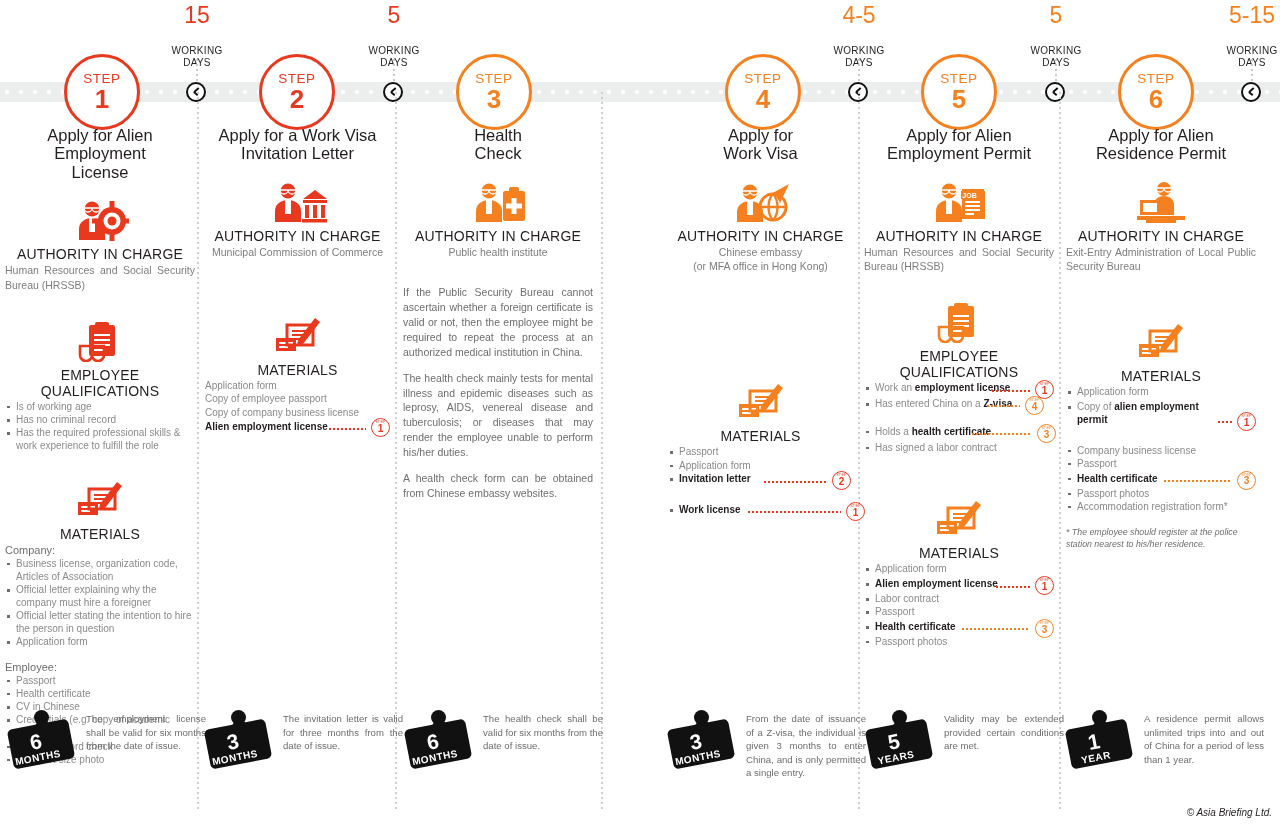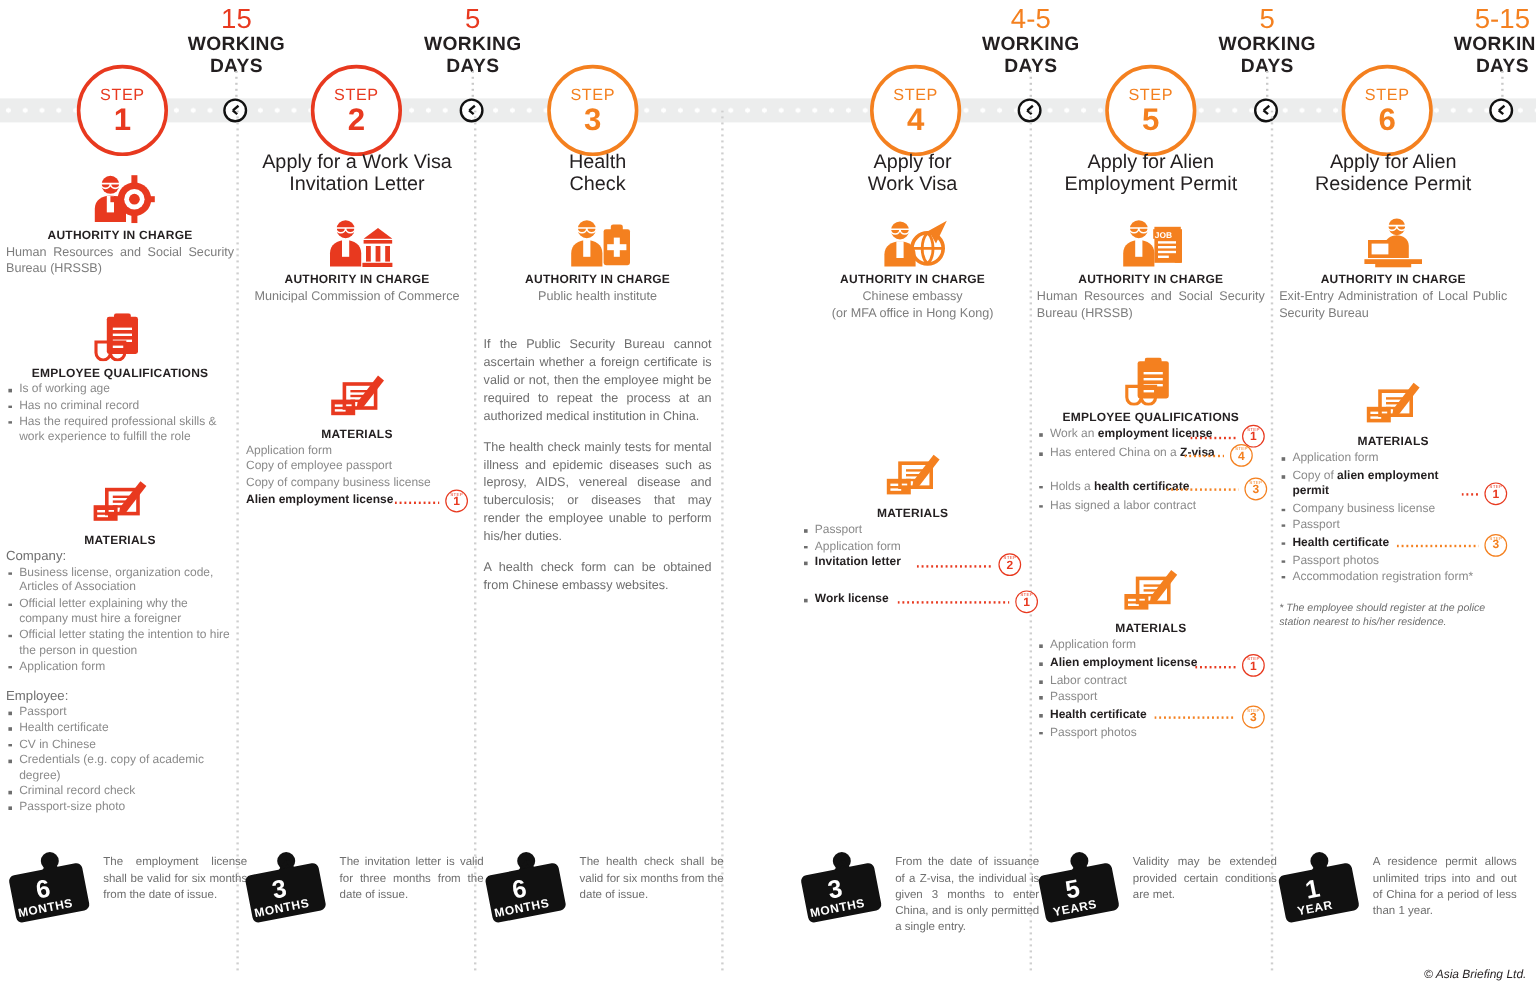--- a/index.html
+++ b/index.html
@@ -50,42 +50,42 @@
     content:""; position:absolute; left:6px; top:7px; width:6px; height:1.6px;
     background:#111; transform-origin:left center; transform:rotate(-40deg);
   }
   .clock::after {
     content:""; position:absolute; left:6px; top:7px; width:5px; height:1.6px;
     background:#111; transform-origin:left center; transform:rotate(40deg);
   }
   .wd-block { position:absolute; width:110px; text-align:center; top:4px; }
   .wd-num { font-size:23px; color:#e8391f; line-height:1; font-weight:normal; }
   .wd-num.orange { color:#f4801f; }
-  .wd-text { font-size:16px; font-weight:bold; letter-spacing:.3px; line-height:1.15; margin-top:2px; }
+  .wd-text { font-size:10px; font-weight:normal; letter-spacing:.3px; line-height:1.15; margin-top:18px; }
   .wd-leader {
     position:absolute; width:2px; top:55px; height:24px; left:54px;
     background-image:linear-gradient(to bottom,#c9c9c9 2px, rgba(0,0,0,0) 2px);
     background-size:2px 5px;
   }
 
   
   .divider {
     position:absolute; width:2px; top:92px; bottom:14px;
     background-image:linear-gradient(to bottom,#cfcfcf 2px, rgba(0,0,0,0) 2px);
     background-size:2px 5px;
   }
 
   
   .col { position:absolute; top:126px; }
   .col-title {
     font-size:16.5px; font-weight:normal; text-align:center; line-height:1.12;
     color:#231f20;
   }
   .blk { margin-top:14px; text-align:center; }
-  .blk-head { font-size:10px; font-weight:bold; letter-spacing:.2px; color:#231f20; }
+  .blk-head { font-size:14px; font-weight:normal; letter-spacing:.2px; color:#231f20; }
   .authority-body { font-size:10.5px; color:#7d7d7d; text-align:center; line-height:1.35; margin-top:1px; }
   .authority-body.justify { text-align:justify; text-align-last:left; }
 
   .icon-wrap { display:flex; justify-content:center; align-items:flex-end; height:46px; margin-bottom:5px; }
   .icon-wrap.sm { height:42px; }
 
   ul.items { list-style:none; margin-top:2px; }
   ul.items li {
     font-size:10px; color:#8a8a8a; line-height:1.28; text-align:left;
     padding-left:11px; position:relative; margin-bottom:0.5px;
@@ -258,20 +258,22 @@
     <span class="step-num">6</span>
   </div>
 
   <div class="divider" style="left:197px"></div>
   <div class="divider" style="left:395px"></div>
   <div class="divider" style="left:601px"></div>
   <div class="divider" style="left:858px"></div>
   <div class="divider" style="left:1059px"></div>
 
   <div class="col" style="left:5px; width:190px">
+    <div class="col-title" style="white-space:pre-line">Apply for Alien Employment
+License</div>
 
     <div class="blk">
       <div class="icon-wrap">
         <svg width="58" height="42" viewBox="0 0 58 42">
           <circle cx="21" cy="10" r="7.5" fill="#e8391f"></circle>
           <path d="M8 41 V30 c0-7 6-11 13-11 s13 4 13 11 v11 z" fill="#e8391f"></path>
           <rect x="18" y="19" width="6" height="14" fill="#fff"></rect>
           <path d="M13 9 h16 M13 9 a4 4 0 0 0 8 0 M21 9 a4 4 0 0 0 8 0" stroke="#fff" stroke-width="1.3" fill="none"></path>
           <circle cx="41" cy="22" r="14" fill="#e8391f"></circle>
           <circle cx="41" cy="22" r="8.5" fill="#fff"></circle>
@@ -644,21 +646,21 @@
       <ul class="items">
         <li>Application form</li>
         <li class="linked" style="margin-top:2px">
           <span>Copy of </span><b>alien employment permit</b>
           <span class="leader" style="left:152px; right:24px"></span>
           <span class="badge" style="right:0">
             <span class="b-word">STEP</span>
             <span class="b-num">1</span>
           </span>
         </li>
-        <li style="margin-top:2px">Company business license</li>
+        <li style="margin-top:18px">Company business license</li>
         <li>Passport</li>
         <li class="linked" style="margin-top:2px">
           <b>Health certificate</b>
           <span class="leader orange" style="left:98px; right:24px"></span>
           <span class="badge orange" style="right:0">
             <span class="b-word">STEP</span>
             <span class="b-num">3</span>
           </span>
         </li>
         <li style="margin-top:2px">Passport photos</li>

